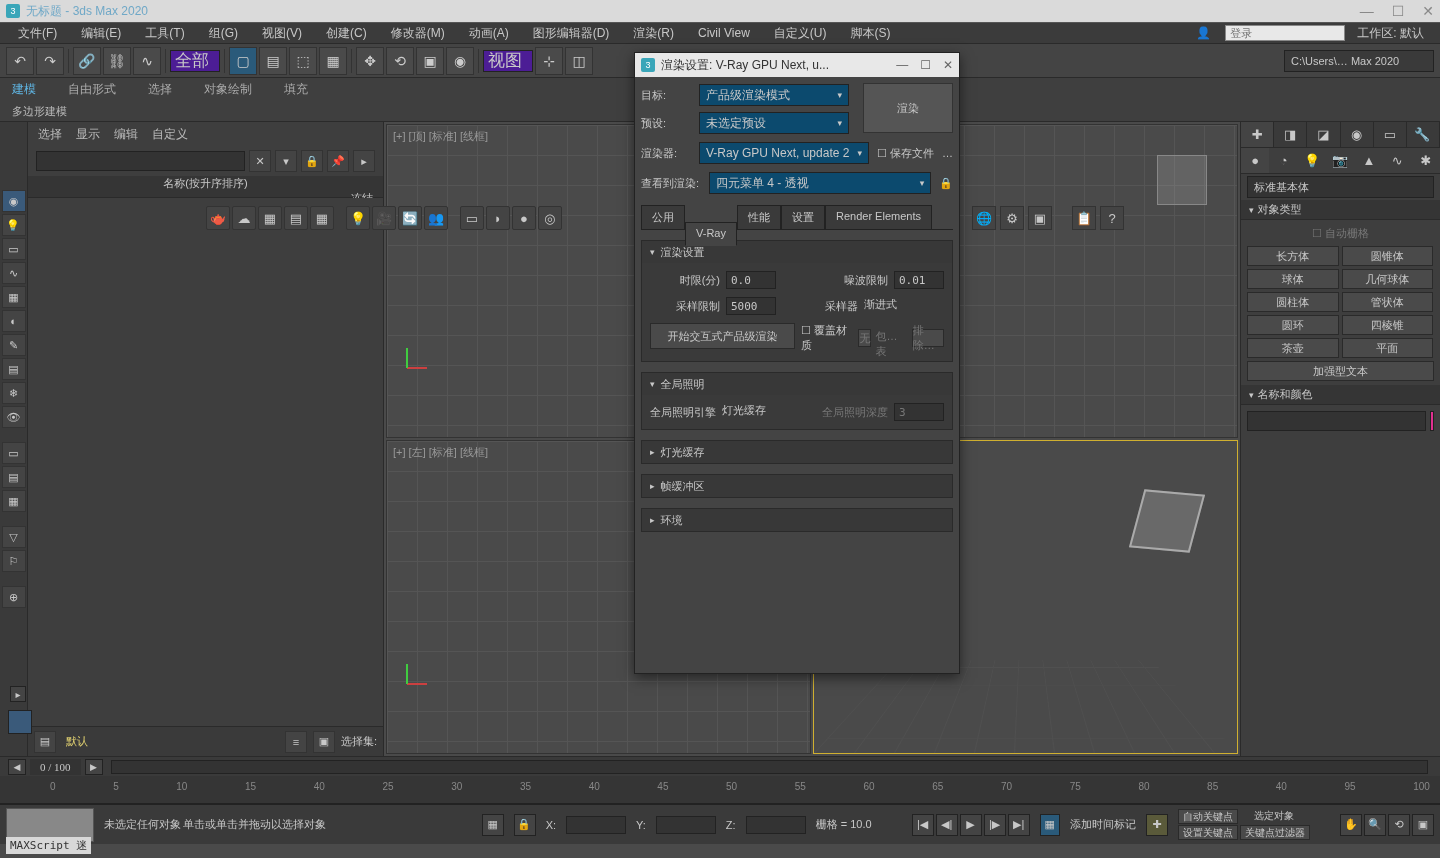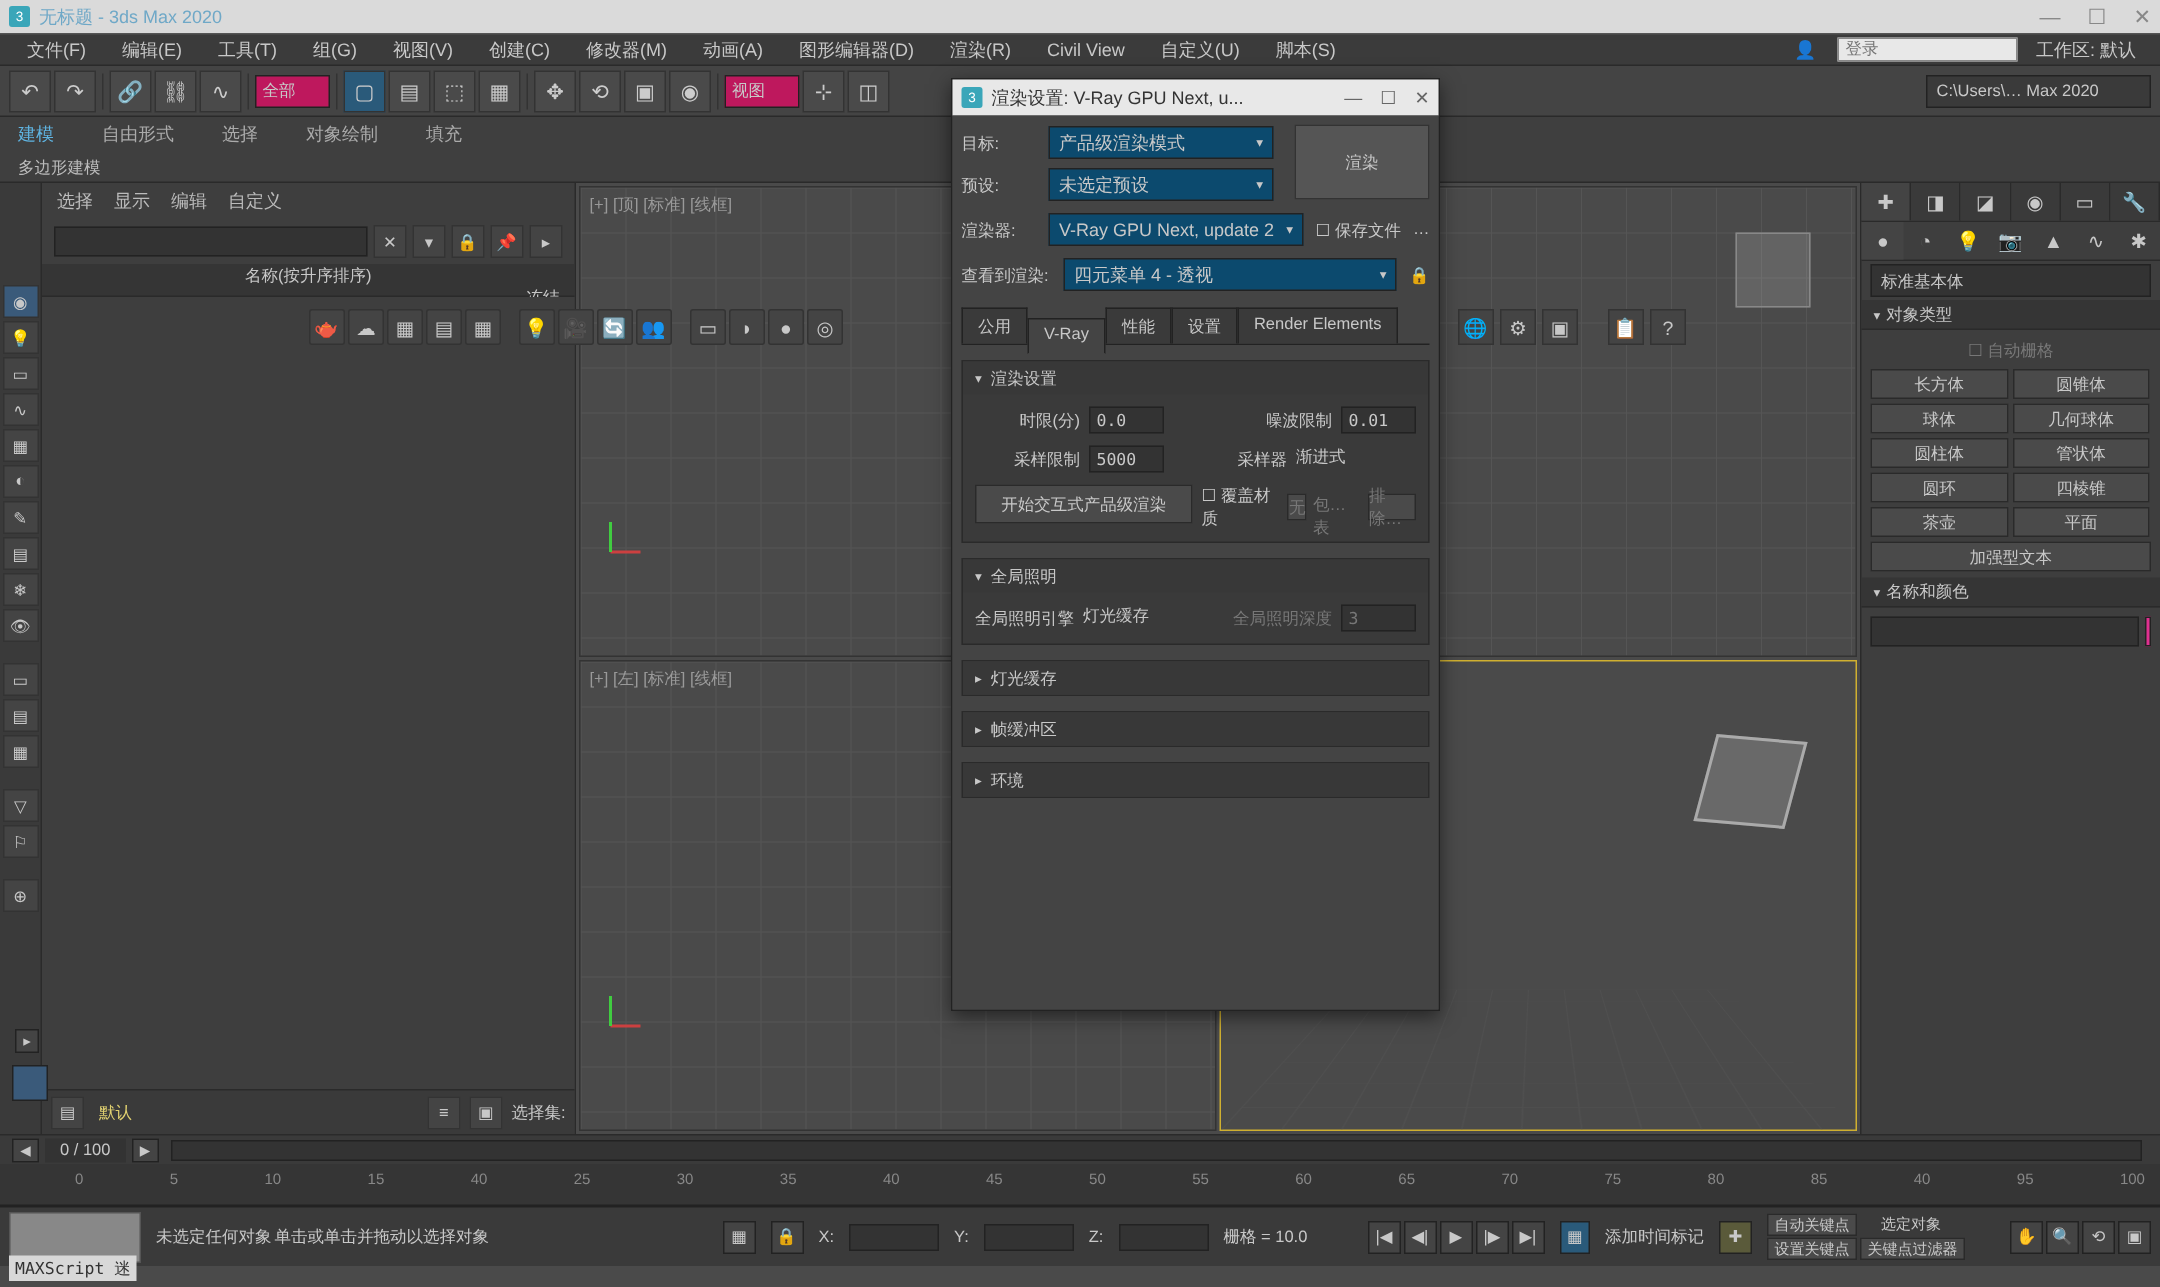--- a/index.html
+++ b/index.html
@@ -15,21 +15,21 @@
 .menubar span { padding: 2px 10px; cursor: default; font-size: 12px; }
 .menubar .login-box { margin-left: auto; display: flex; align-items: center; gap: 4px; }
 .menubar input.login { background: #e8e8e8; border: 1px solid #888; height: 16px; width: 120px; font-size: 11px; padding: 0 4px; }
 .menubar .workspace { color: #c8c8c8; padding: 2px 8px; }
 
 
 .toolbar { height: 34px; background: #444; display: flex; align-items: center; padding: 0 6px; gap: 2px; border-bottom: 1px solid #2a2a2a; }
 .tbtn { width: 28px; height: 28px; background: #4a4a4a; border: 1px solid #333; display: flex; align-items: center; justify-content: center; font-size: 14px; color: #ccc; cursor: pointer; }
 .tbtn.active { background: #2a5a7a; }
 .tsep { width: 1px; height: 24px; background: #333; margin: 0 2px; }
-.tdrop { height: 22px; background: #be185d; border: 1px solid #222; color: #c8c8c8; padding: 0 4px; font-size: 11px; min-width: 50px; display: flex; align-items: center; }
+.tdrop { height: 22px; background: #4c1d95; border: 1px solid #222; color: #c8c8c8; padding: 0 4px; font-size: 17px; min-width: 50px; display: flex; align-items: center; }
 .path-box { margin-left: auto; background: #3a3a3a; border: 1px solid #222; height: 22px; padding: 0 6px; font-size: 11px; color: #c8c8c8; display: flex; align-items: center; width: 150px; }
 
 
 .ribbon { height: 44px; background: #3f3f3f; border-bottom: 1px solid #2a2a2a; }
 .ribbon-tabs { height: 22px; display: flex; padding: 0 12px; gap: 32px; align-items: center; }
 .ribbon-tab { color: #aaa; font-size: 12px; cursor: pointer; }
 .ribbon-tab.active { color: #5fb3e0; }
 .ribbon-sub { height: 22px; display: flex; padding: 0 12px; align-items: center; font-size: 11px; color: #bbb; }
 
 
@@ -94,35 +94,35 @@
 .dlg-title .icon-3 { width: 14px; height: 14px; background: #3aa6b9; color: #fff; font-size: 9px; display: flex; align-items: center; justify-content: center; margin-right: 6px; border-radius: 2px; }
 .dlg-title .win-c { margin-left: auto; display: flex; gap: 12px; color: #666; }
 .dlg-body { flex: 1; background: #444; padding: 6px; display: flex; flex-direction: column; gap: 6px; overflow: hidden; }
 .dlg-row { display: flex; align-items: center; gap: 8px; height: 24px; }
 .dlg-row .lbl { width: 50px; text-align: left; color: #c8c8c8; }
 .dlg-row .sel { flex: 1; height: 22px; background: #0c4a6e; border: 1px solid #222; padding: 0 6px; display: flex; align-items: center; font-size: 12px; }
 .dlg-row .sel::after { content: '▾'; margin-left: auto; font-size: 9px; }
 .render-btn { width: 90px; height: 50px; background: #555; border: 1px solid #333; display: flex; align-items: center; justify-content: center; margin-left: 8px; }
 .dlg-tabs { display: flex; border-bottom: 1px solid #222; margin-top: 4px; }
 .dlg-tab { padding: 4px 10px; font-size: 11px; background: #3a3a3a; border: 1px solid #222; border-bottom: none; cursor: pointer; }
-.dlg-tab.active { background: #444; border-bottom: 1px solid #444; position: relative; top: 7px; }
+.dlg-tab.active { background: #444; border-bottom: 1px solid #444; position: relative; top: 17px; }
 .dlg-rollout { background: #3a3a3a; margin-top: 4px; border: 1px solid #2a2a2a; }
 .dlg-rollout-hdr { height: 22px; display: flex; align-items: center; padding: 0 8px; background: #383838; font-size: 11px; }
 .dlg-rollout-hdr::before { content: '▾'; margin-right: 6px; font-size: 9px; }
 .dlg-rollout-body { padding: 8px; display: flex; flex-direction: column; gap: 8px; }
 .param-row { display: flex; align-items: center; gap: 6px; font-size: 11px; }
 .param-row .plbl { text-align: right; }
 .spinner { width: 50px; height: 18px; background: #333; border: 1px solid #222; padding: 0 4px; display: flex; align-items: center; font-family: monospace; }
 .wide-btn { height: 26px; background: #4a4a4a; border: 1px solid #2a2a2a; display: flex; align-items: center; justify-content: center; }
 .dlg-rollout.collapsed .dlg-rollout-hdr::before { content: '▸'; }
 
 
 .time-slider { height: 20px; background: #3a3a3a; display: flex; align-items: center; padding: 0 8px; gap: 4px; border-top: 1px solid #2a2a2a; }
 .time-slider .slider-btn { width: 18px; height: 16px; background: #444; border: 1px solid #222; display: flex; align-items: center; justify-content: center; font-size: 9px; }
-.time-slider .frame { background: #333; padding: 0 10px; height: 16px; display: flex; align-items: center; font-family: Liberation Sans, sans-serif; }
+.time-slider .frame { background: #333; padding: 0 10px; height: 16px; display: flex; align-items: center; font-family: Liberation Serif, serif; }
 .track-bar { height: 28px; background: #353535; position: relative; border-bottom: 1px solid #222; }
 .ticks { position: absolute; bottom: 0; left: 50px; right: 10px; height: 22px; display: flex; justify-content: space-between; }
 .ticks span { font-size: 10px; color: #888; position: relative; }
 .status-bar { height: 40px; background: #3a3a3a; display: flex; align-items: center; padding: 0 6px; gap: 10px; border-top: 1px solid #222; }
 .status-left { width: 88px; height: 34px; background: #888; border: 1px solid #555; }
 .status-msg { display: flex; flex-direction: row; gap: 2px; font-size: 11px; }
 .script-label { position: absolute; left: 6px; bottom: 4px; background: #d8d8d8; color: #333; padding: 1px 4px; font-family: monospace; font-size: 11px; }
 .coord-box { height: 18px; width: 60px; background: #333; border: 1px solid #222; padding: 0 4px; }
 .play-controls { display: flex; gap: 2px; }
 .play-btn { width: 22px; height: 22px; background: #444; border: 1px solid #222; display: flex; align-items: center; justify-content: center; font-size: 11px; }

